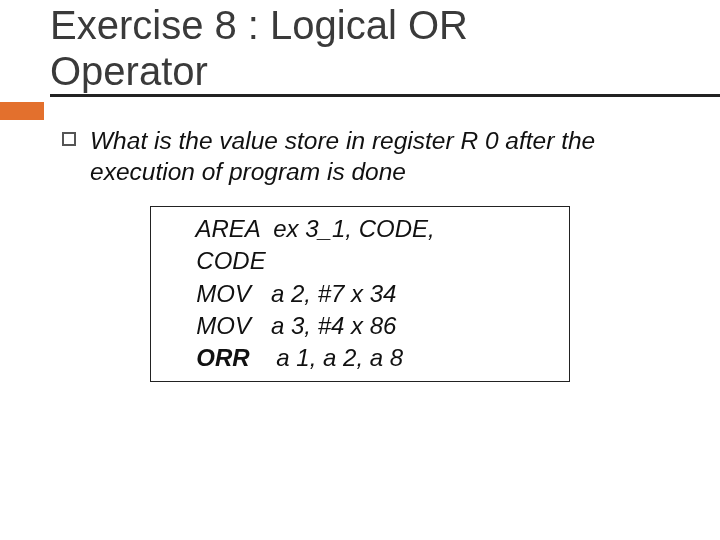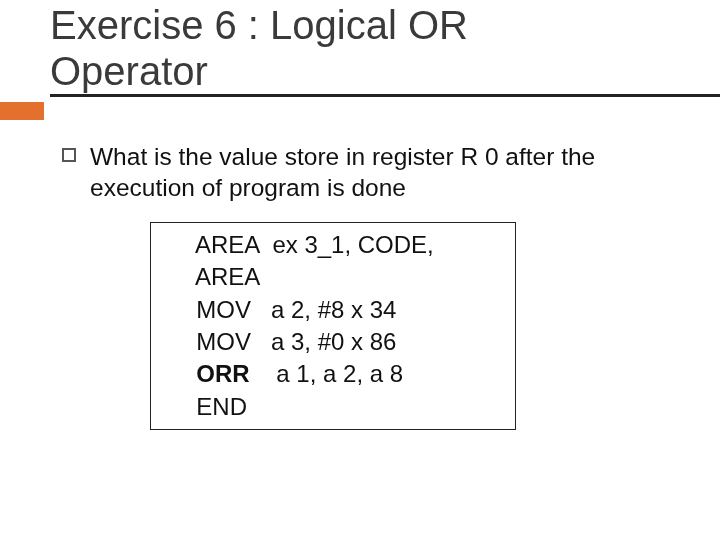--- a/index.html
+++ b/index.html
@@ -27,69 +27,69 @@
   }
   .accent-bar {
     position: absolute;
     left: 0;
     top: 102px;
     width: 44px;
     height: 18px;
     background: #e3702d;
   }
   .body-area {
-    padding: 44px 50px 0 62px;
+    padding: 28px 50px 0 62px;
+    font-style: italic;
   }
   .bullet-row {
     display: flex;
     align-items: flex-start;
   }
   .bullet-icon {
     width: 14px;
     height: 14px;
     border: 2px solid #555;
     margin-top: 7px;
     margin-right: 14px;
     flex: 0 0 auto;
   }
   .question {
     font-size: 24.5px;
     color: #111;
     line-height: 1.28;
   }
   .code-box {
     margin: 18px 0 0 88px;
-    width: 366px;
+    width: 420px;
     border: 1px solid #222;
     padding: 6px 10px 6px 10px;
     font-size: 24px;
     color: #111;
     line-height: 1.35;
   }
   .code-line { white-space: pre; }
   .ind1 { padding-left: 22px; }
   .ind0 { padding-left: 0; }
   .bold { font-weight: 700; margin-top: 28px; }
 </style>
 </head>
 <body>
 
 <div class="title-block">
-  <div class="title">Exercise 6 : Logical OR Operator</div>
+  <div class="title">Exercise 8 : Logical OR Operator</div>
 </div>
 
 <div class="accent-bar"></div>
 
 <div class="body-area">
   <div class="bullet-row">
     <div class="bullet-icon"></div>
     <div class="question">What is the value store in register R 0 after the execution of program is done</div>
   </div>
 
   <div class="code-box">
     <div class="code-line ind1">  AREA  ex 3_1, CODE,</div>
-    <div class="code-line ind1">  AREA</div>
-    <div class="code-line ind1">  MOV   a 2, #8 x 34</div>
-    <div class="code-line ind1">  MOV   a 3, #0 x 86</div>
+    <div class="code-line ind1">  CODE</div>
+    <div class="code-line ind1">  MOV   a 2, #7 x 34</div>
+    <div class="code-line ind1">  MOV   a 3, #4 x 86</div>
     <div class="code-line ind1"><span class="bold">  ORR</span><span>    a 1, a 2, a 8</span></div>
-    <div class="code-line ind1">  END</div>
   </div>
 </div>
 
 </body></html>

